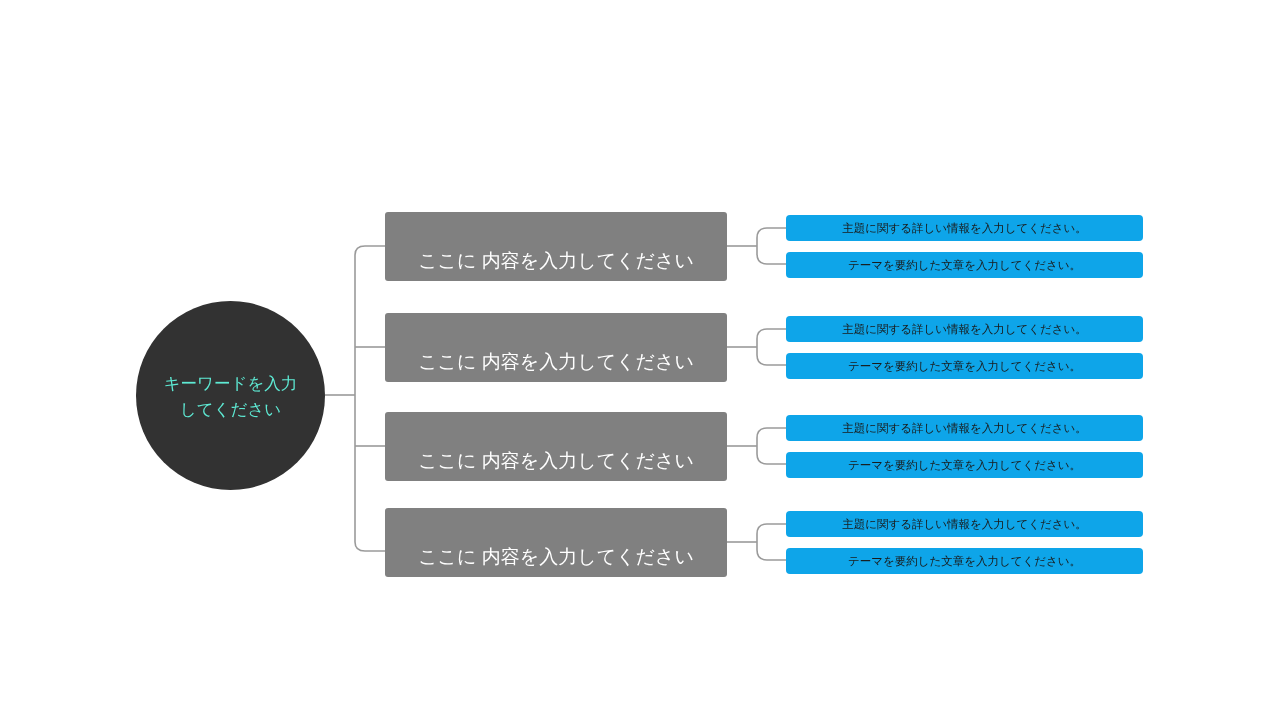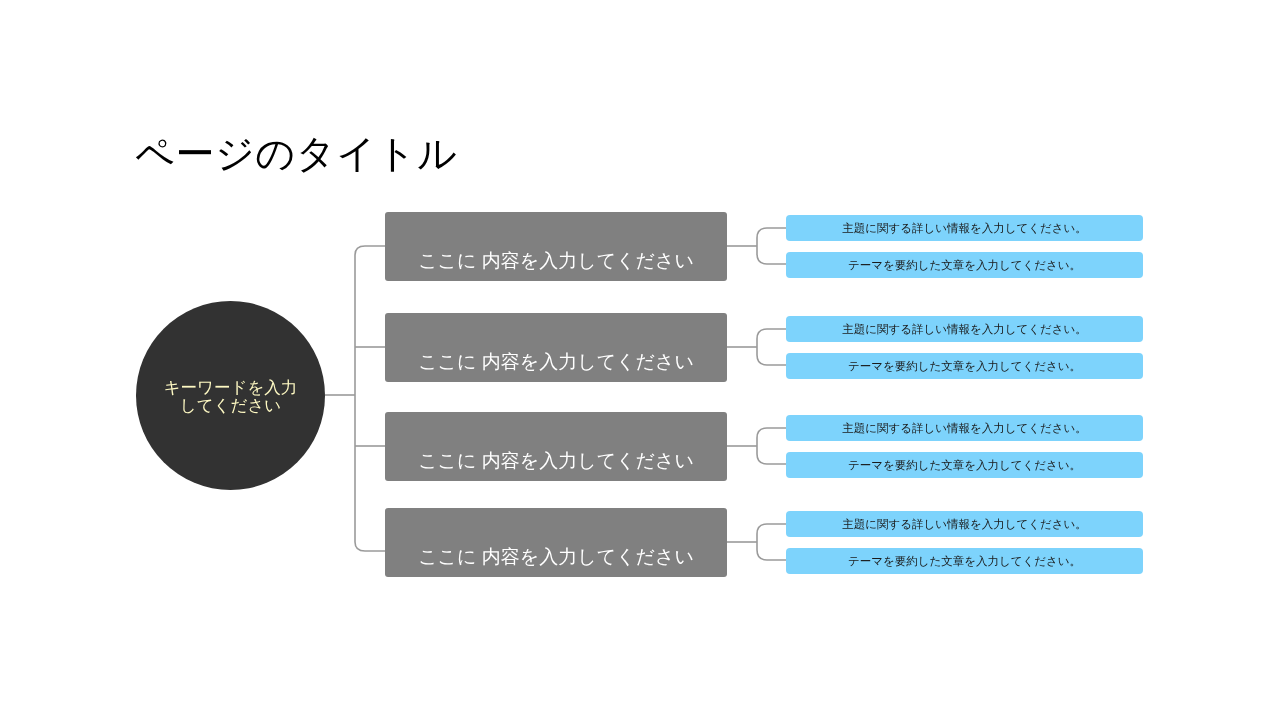--- a/index.html
+++ b/index.html
@@ -38,23 +38,23 @@
     top: 301px;
     width: 189px;
     height: 189px;
     border-radius: 50%;
     background: #323232;
     display: flex;
     align-items: center;
     justify-content: center;
   }
   .root-circle-label {
-    color: #fef9c3;
+    color: #5eead4;
     font-size: 16.5px;
-    line-height: 18px;
+    line-height: 26px;
     text-align: center;
     width: 150px;
     word-break: break-all;
   }
   
   #connectors {
     position: absolute;
     left: 0; top: 0;
     width: 1280px;
     height: 720px;
@@ -84,40 +84,39 @@
     line-height: 26px;
     text-align: center;
     white-space: nowrap;
     margin-top: 28px;
   }
   .detail-bar {
     position: absolute;
     left: 786px;
     width: 357px;
     height: 26px;
-    background: #7dd3fc;
+    background: #0ea5e9;
     border-radius: 4px;
     display: flex;
     align-items: center;
     justify-content: center;
   }
   .detail-bar-label {
     color: #1a1a1a;
     font-size: 11.5px;
     line-height: 16px;
     text-align: center;
     white-space: nowrap;
   }
 </style>
 </head>
 <body>
 
 <div id="slide">
 
-  <div class="page-title">ページのタイトル</div>
 
   <svg id="connectors" viewBox="0 0 1280 720" width="1280" height="720" fill="none">
     <g stroke="#9a9a9a" stroke-width="1.6" fill="none">
 
       <path d="M325,395 L355,395"></path>
 
       <path d="M355,255 L355,542"></path>
 
       <path d="M355,255 Q355,246 365,246 L385,246"></path>
 

